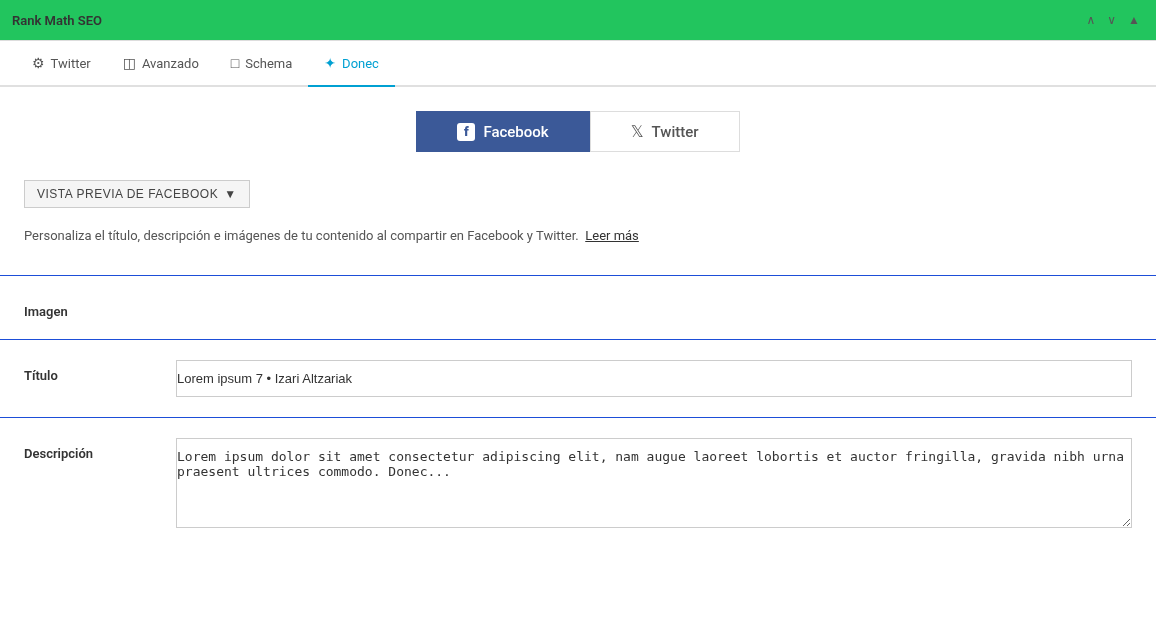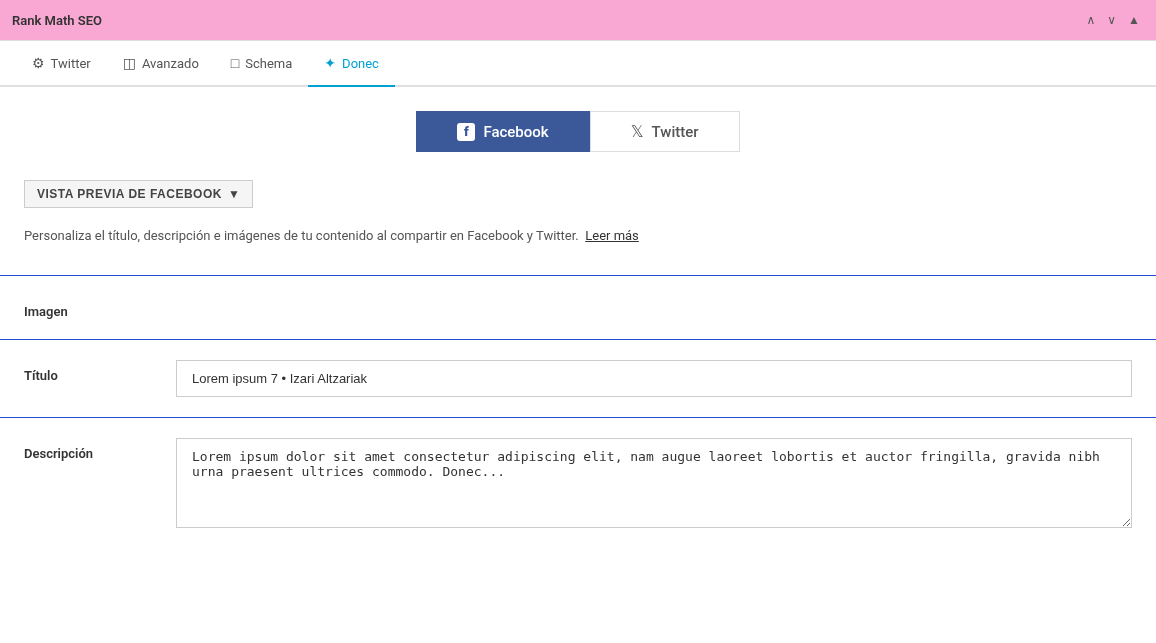--- a/index.html
+++ b/index.html
@@ -10,21 +10,21 @@
       background: #fff;
     }
 
     
     .top-bar {
       display: flex;
       align-items: center;
       justify-content: space-between;
       padding: 20px 12px;
       border-bottom: 1px solid #ddd;
-      background: #f9a8d4;
+      background: #22c55e;
       height: 36px;
     }
     .top-bar-title {
       font-size: 13px;
       font-weight: 600;
       color: #333;
     }
     .top-bar-controls {
       display: flex;
       gap: 4px;
@@ -124,21 +124,21 @@
     }
     .vista-previa-btn {
       display: flex;
       align-items: center;
       gap: 6px;
       padding: 6px 12px;
       background: #f5f5f5;
       border: 1px solid #ccc;
       cursor: pointer;
       font-size: 12px;
-      font-weight: 700;
+      font-weight: 400;
       color: #444;
       letter-spacing: 0.5px;
       text-transform: uppercase;
       text-align: center;
     }
 
     
     .info-text {
       padding: 0 24px;
       margin-bottom: 32px;
@@ -177,21 +177,21 @@
       font-size: 13px;
       color: #333;
     }
     .field-hint {
       margin-top: 8px;
       font-size: 12px;
       color: #888;
     }
     .text-input {
       width: 100%;
-      padding: 10px 15px;
+      padding: 10px 0;
       border: 1px solid #ccc;
       font-size: 13px;
       color: #333;
       outline: none;
     }
     textarea.text-input {
       resize: vertical;
       min-height: 90px;
     }
   </style>

